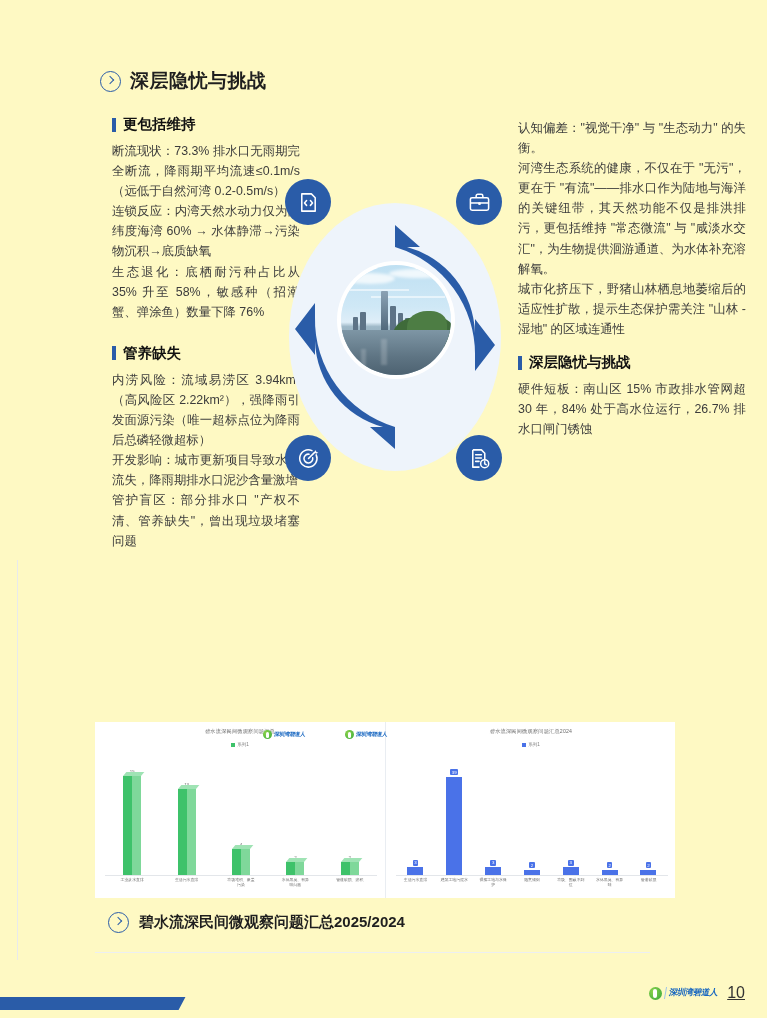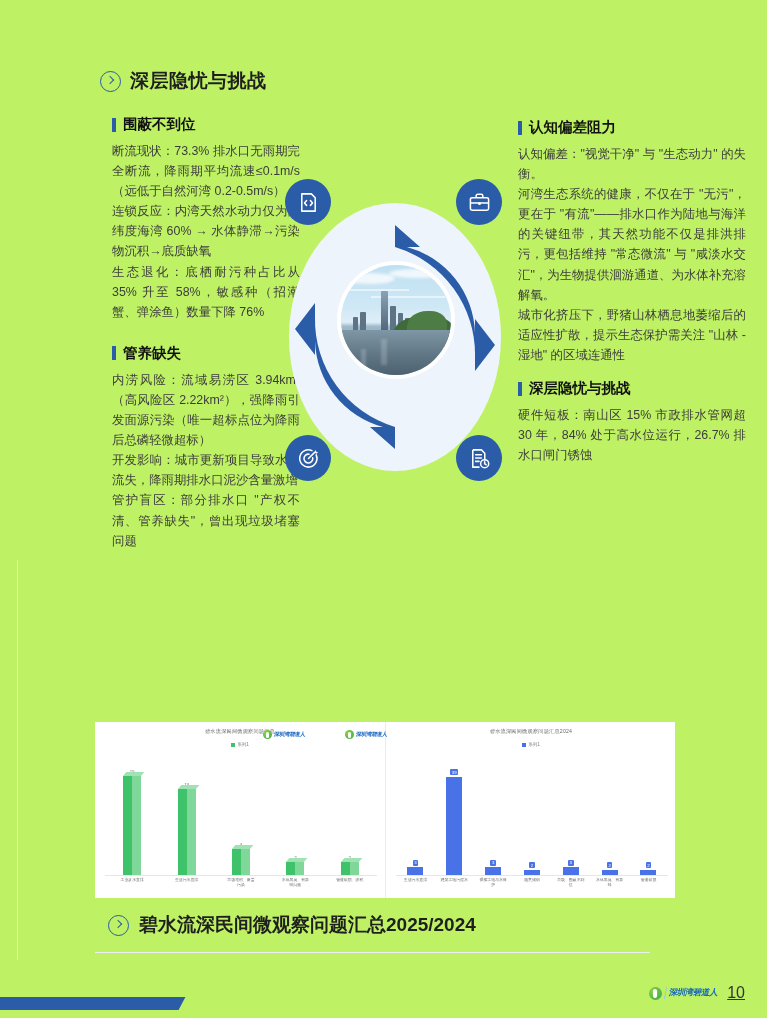--- a/index.html
+++ b/index.html
@@ -12,21 +12,21 @@
     width: 767px;
     height: 1018px;
     position: relative;
     overflow: hidden;
     color: #333;
   }
 
   .page {
     position: absolute;
     inset: 0;
-    background: #bef264;
+    background: #fef9c3;
   }
 
   
   .left-rule {
     position: absolute;
     left: 17px;
     top: 560px;
     width: 1px;
     height: 400px;
     background: #e8eaec;
@@ -348,21 +348,21 @@
   
   .caption {
     position: absolute;
     left: 108px;
     top: 912px;
     display: flex;
     align-items: center;
     gap: 10px;
   }
   .caption .txt {
-    font-size: 19px;
+    font-size: 15px;
     font-weight: bold;
     color: #1f1f1f;
   }
   .caption-rule {
     position: absolute;
     left: 95px;
     top: 952px;
     width: 555px;
     height: 1px;
     background: #eceff2;
@@ -430,21 +430,21 @@
   <div class="section-head">
     <span class="chev-circle"></span>
     <span class="section-title">深层隐忧与挑战</span>
   </div>
 
   <div class="col-left">
 
     <div>
       <div class="blk-title">
         <span class="bar"></span>
-        <span>围蔽不到位</span>
+        <span>更包括维持</span>
       </div>
       <p class="para">断流现状：73.3% 排水口无雨期完全断流，降雨期平均流速≤0.1m/s（远低于自然河湾 0.2-0.5m/s）</p>
       <p class="para">连锁反应：内湾天然水动力仅为同纬度海湾 60% → 水体静滞→污染物沉积→底质缺氧</p>
       <p class="para">生态退化：底栖耐污种占比从 35% 升至 58%，敏感种（招潮蟹、弹涂鱼）数量下降 76%</p>
     </div>
 
     <div class="gap-block">
       <div class="blk-title">
         <span class="bar"></span>
         <span>管养缺失</span>
@@ -452,24 +452,20 @@
       <p class="para">内涝风险：流域易涝区 3.94km²（高风险区 2.22km²），强降雨引发面源污染（唯一超标点位为降雨后总磷轻微超标）</p>
       <p class="para">开发影响：城市更新项目导致水土流失，降雨期排水口泥沙含量激增</p>
       <p class="para">管护盲区：部分排水口 "产权不清、管养缺失"，曾出现垃圾堵塞问题</p>
     </div>
 
   </div>
 
   <div class="col-right">
 
     <div>
-      <div class="blk-title">
-        <span class="bar"></span>
-        <span>认知偏差阻力</span>
-      </div>
       <p class="para">认知偏差："视觉干净" 与 "生态动力" 的失衡。</p>
       <p class="para">河湾生态系统的健康，不仅在于 "无污"，更在于 "有流"——排水口作为陆地与海洋的关键纽带，其天然功能不仅是排洪排污，更包括维持 "常态微流" 与 "咸淡水交汇"，为生物提供洄游通道、为水体补充溶解氧。</p>
       <p class="para">城市化挤压下，野猪山林栖息地萎缩后的适应性扩散，提示生态保护需关注 "山林 - 湿地" 的区域连通性</p>
     </div>
 
     <div class="gap-block-sm">
       <div class="blk-title">
         <span class="bar"></span>
         <span>深层隐忧与挑战</span>
       </div>

